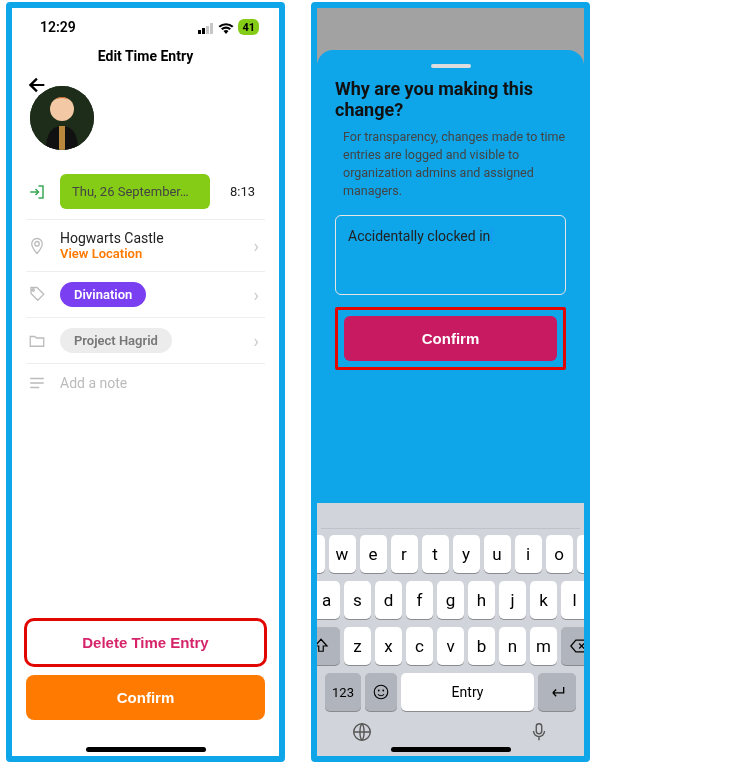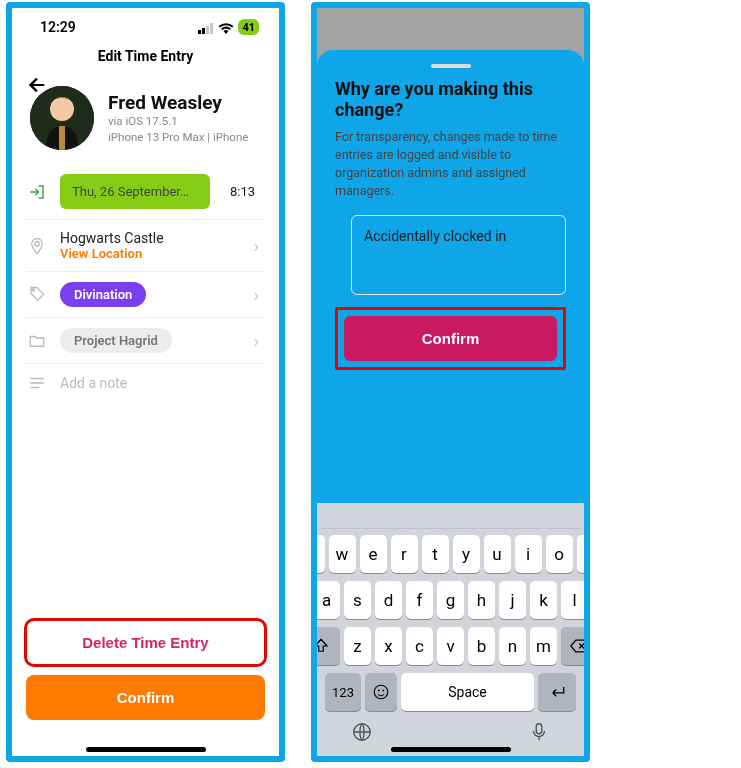--- a/index.html
+++ b/index.html
@@ -126,26 +126,25 @@
     top:42px; left:0; right:0; bottom:0;
     background:#0ea5e9;
     border-radius:16px 16px 0 0;
     padding:14px 18px 0;
   }
   .sheet-handle {
     width:40px; height:4px; background:#ddd; border-radius:2px;
     margin:0 auto 10px;
   }
   .sheet-title { font-size:18px; font-weight:700; margin-bottom:8px; color:#111; }
-  .sheet-desc { font-size:12.5px; color:#444; line-height:1.45; margin-bottom:14px; }
+  .sheet-desc { font-size:12.5px; color:#444; line-height:1.45; margin-bottom:14px;margin-left:8px; }
   .reason-box {
     border:1px solid #e6e6e6; border-radius:6px;
     padding:12px; font-size:14px; color:#222;
     height:80px;
-    margin-left:16px;
   }
   .reason-box .caret {
     display:inline-block; width:1px; height:16px;
     background:#1e90ff; vertical-align:text-bottom;
     margin-left:1px;
     animation: blink 1s step-start infinite;
   }
   @keyframes blink { 50% { opacity:0; } }
   .confirm-pink-wrap {
     margin-top:12px;
@@ -220,25 +219,20 @@
 
   <div class="profile">
     <div class="avatar">
       <svg viewBox="0 0 64 64">
         <rect width="64" height="64" fill="#1d2d1a"></rect>
         <circle cx="32" cy="23" r="12" fill="#f3c9a5"></circle>
         <path d="M20 18 Q32 4 44 18 Q40 12 32 12 Q24 12 20 18" fill="#c95b1d"></path>
         <path d="M16 64 Q16 40 32 40 Q48 40 48 64 Z" fill="#111"></path>
         <rect x="29" y="40" width="6" height="24" fill="#b98a3e"></rect>
       </svg>
-    </div>
-    <div>
-      <div class="name">Fred Weasley</div>
-      <div class="meta">via iOS 17.5.1</div>
-      <div class="meta">iPhone 13 Pro Max | iPhone</div>
     </div>
   </div>
 
   <div class="rows">
     <div class="row border">
       <span class="icon-slot">
         <svg width="18" height="18" viewBox="0 0 24 24">
             <path d="M14 4h6v16h-6M3 12h11M10 8l4 4-4 4" fill="none" stroke="#3aa655" stroke-width="2"></path>
           </svg>
       </span>
@@ -360,21 +354,21 @@
       <div class="kb-bottom">
         <div class="kb-key wide" style="min-width:36px;font-size:13px">123</div>
         <div class="kb-key wide" style="min-width:32px">
           <svg width="18" height="18" viewBox="0 0 24 24">
               <circle cx="12" cy="12" r="9" fill="none" stroke="#000" stroke-width="1.5"></circle>
               <circle cx="9" cy="10" r="1.2" fill="#000"></circle>
               <circle cx="15" cy="10" r="1.2" fill="#000"></circle>
               <path d="M8 15c1 1.3 2.4 2 4 2s3-.7 4-2" fill="none" stroke="#000" stroke-width="1.5"></path>
             </svg>
         </div>
-        <div class="kb-key space">Space</div>
+        <div class="kb-key space">Entry</div>
         <div class="kb-key wide" style="min-width:38px">
           <svg width="20" height="16" viewBox="0 0 24 18">
               <path d="M20 3v7H7m0 0l4-4m-4 4l4 4" fill="none" stroke="#000" stroke-width="1.6"></path>
             </svg>
         </div>
       </div>
       <div class="kb-footer">
         <span class="kb-footer-icon">
           <svg width="22" height="22" viewBox="0 0 24 24">
               <circle cx="12" cy="12" r="9" fill="none" stroke="#555" stroke-width="1.5"></circle>

